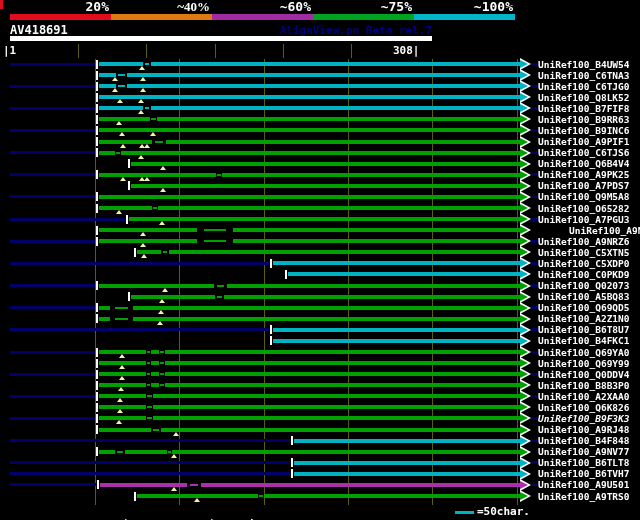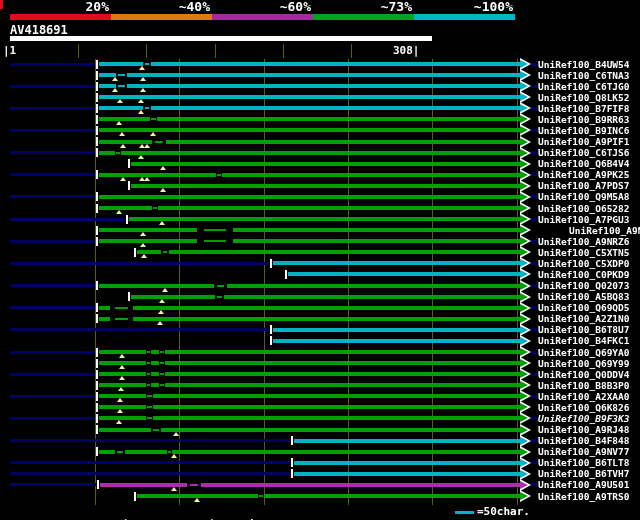--- a/index.html
+++ b/index.html
@@ -27,30 +27,31 @@
 <body>
 
 <div id="screen">
 
   <div class="abs" id="corner-mark" style="left: 0px; top: 0px; width: 3px; height: 9px; background: rgb(225, 11, 30);"></div>
 
   <div class="abs" id="scalebar" style="left:0;top:0;width:640px;height:22px;">
       <div style="left: 10px; top: 14px; width: 101px; height: 6px; background: rgb(225, 11, 30); position: absolute;"></div>
       <div class="txt pct" style="left: 53px; top: 1px; width: 56px; position: absolute;">20%</div>
       <div style="left: 111px; top: 14px; width: 101px; height: 6px; background: rgb(223, 122, 18); position: absolute;"></div>
-      <div class="txt pct" style="left: 154px; top: 1px; width: 56px; position: absolute;">~40%</div>
+      <div class="txt pct" style="left: 154px; top: 1px; width: 56px; position: absolute; font-family: Liberation Serif, serif;">~40%</div>
       <div style="left: 212px; top: 14px; width: 101px; height: 6px; background: rgb(161, 44, 161); position: absolute;"></div>
       <div class="txt pct" style="left: 255px; top: 1px; width: 56px; position: absolute;">~60%</div>
       <div style="left: 313px; top: 14px; width: 101px; height: 6px; background: rgb(0, 163, 31); position: absolute;"></div>
-      <div class="txt pct" style="left: 356px; top: 1px; width: 56px; position: absolute;">~73%</div>
+      <div class="txt pct" style="left: 356px; top: 1px; width: 56px; position: absolute;">~75%</div>
       <div style="left: 414px; top: 14px; width: 101px; height: 6px; background: rgb(0, 183, 201); position: absolute;"></div>
       <div class="txt pct" style="left: 457px; top: 1px; width: 56px; position: absolute;">~100%</div>
     </div>
 
   <div class="abs txt" style="left:10px;top:23px;font-size:12px;">AV418691</div>
+  <div class="abs" id="app-title" style="left: 232px; top: 24px; width: 200px; text-align: right; font-size: 11px; font-weight: bold; color: rgb(0, 0, 133);">AlignView.pm Beta rel.7</div>
 
   <div class="abs" style="left:10px;top:36px;width:422px;height:5px;background:#fff;"></div>
 
   <div class="abs txt ruler" style="left:3px;top:44px;">|1</div>
   <div class="abs txt ruler" style="left:393px;top:44px;width:40px;text-align:left;">308|</div>
   <div class="abs" id="ruler-ticks">
       <div class="grid" style="left: 78px; top: 44px; height: 14px; position: absolute;"></div>
       <div class="grid" style="left: 146px; top: 44px; height: 14px; position: absolute;"></div>
       <div class="grid" style="left: 215px; top: 44px; height: 14px; position: absolute;"></div>
       <div class="grid" style="left: 283px; top: 44px; height: 14px; position: absolute;"></div>

